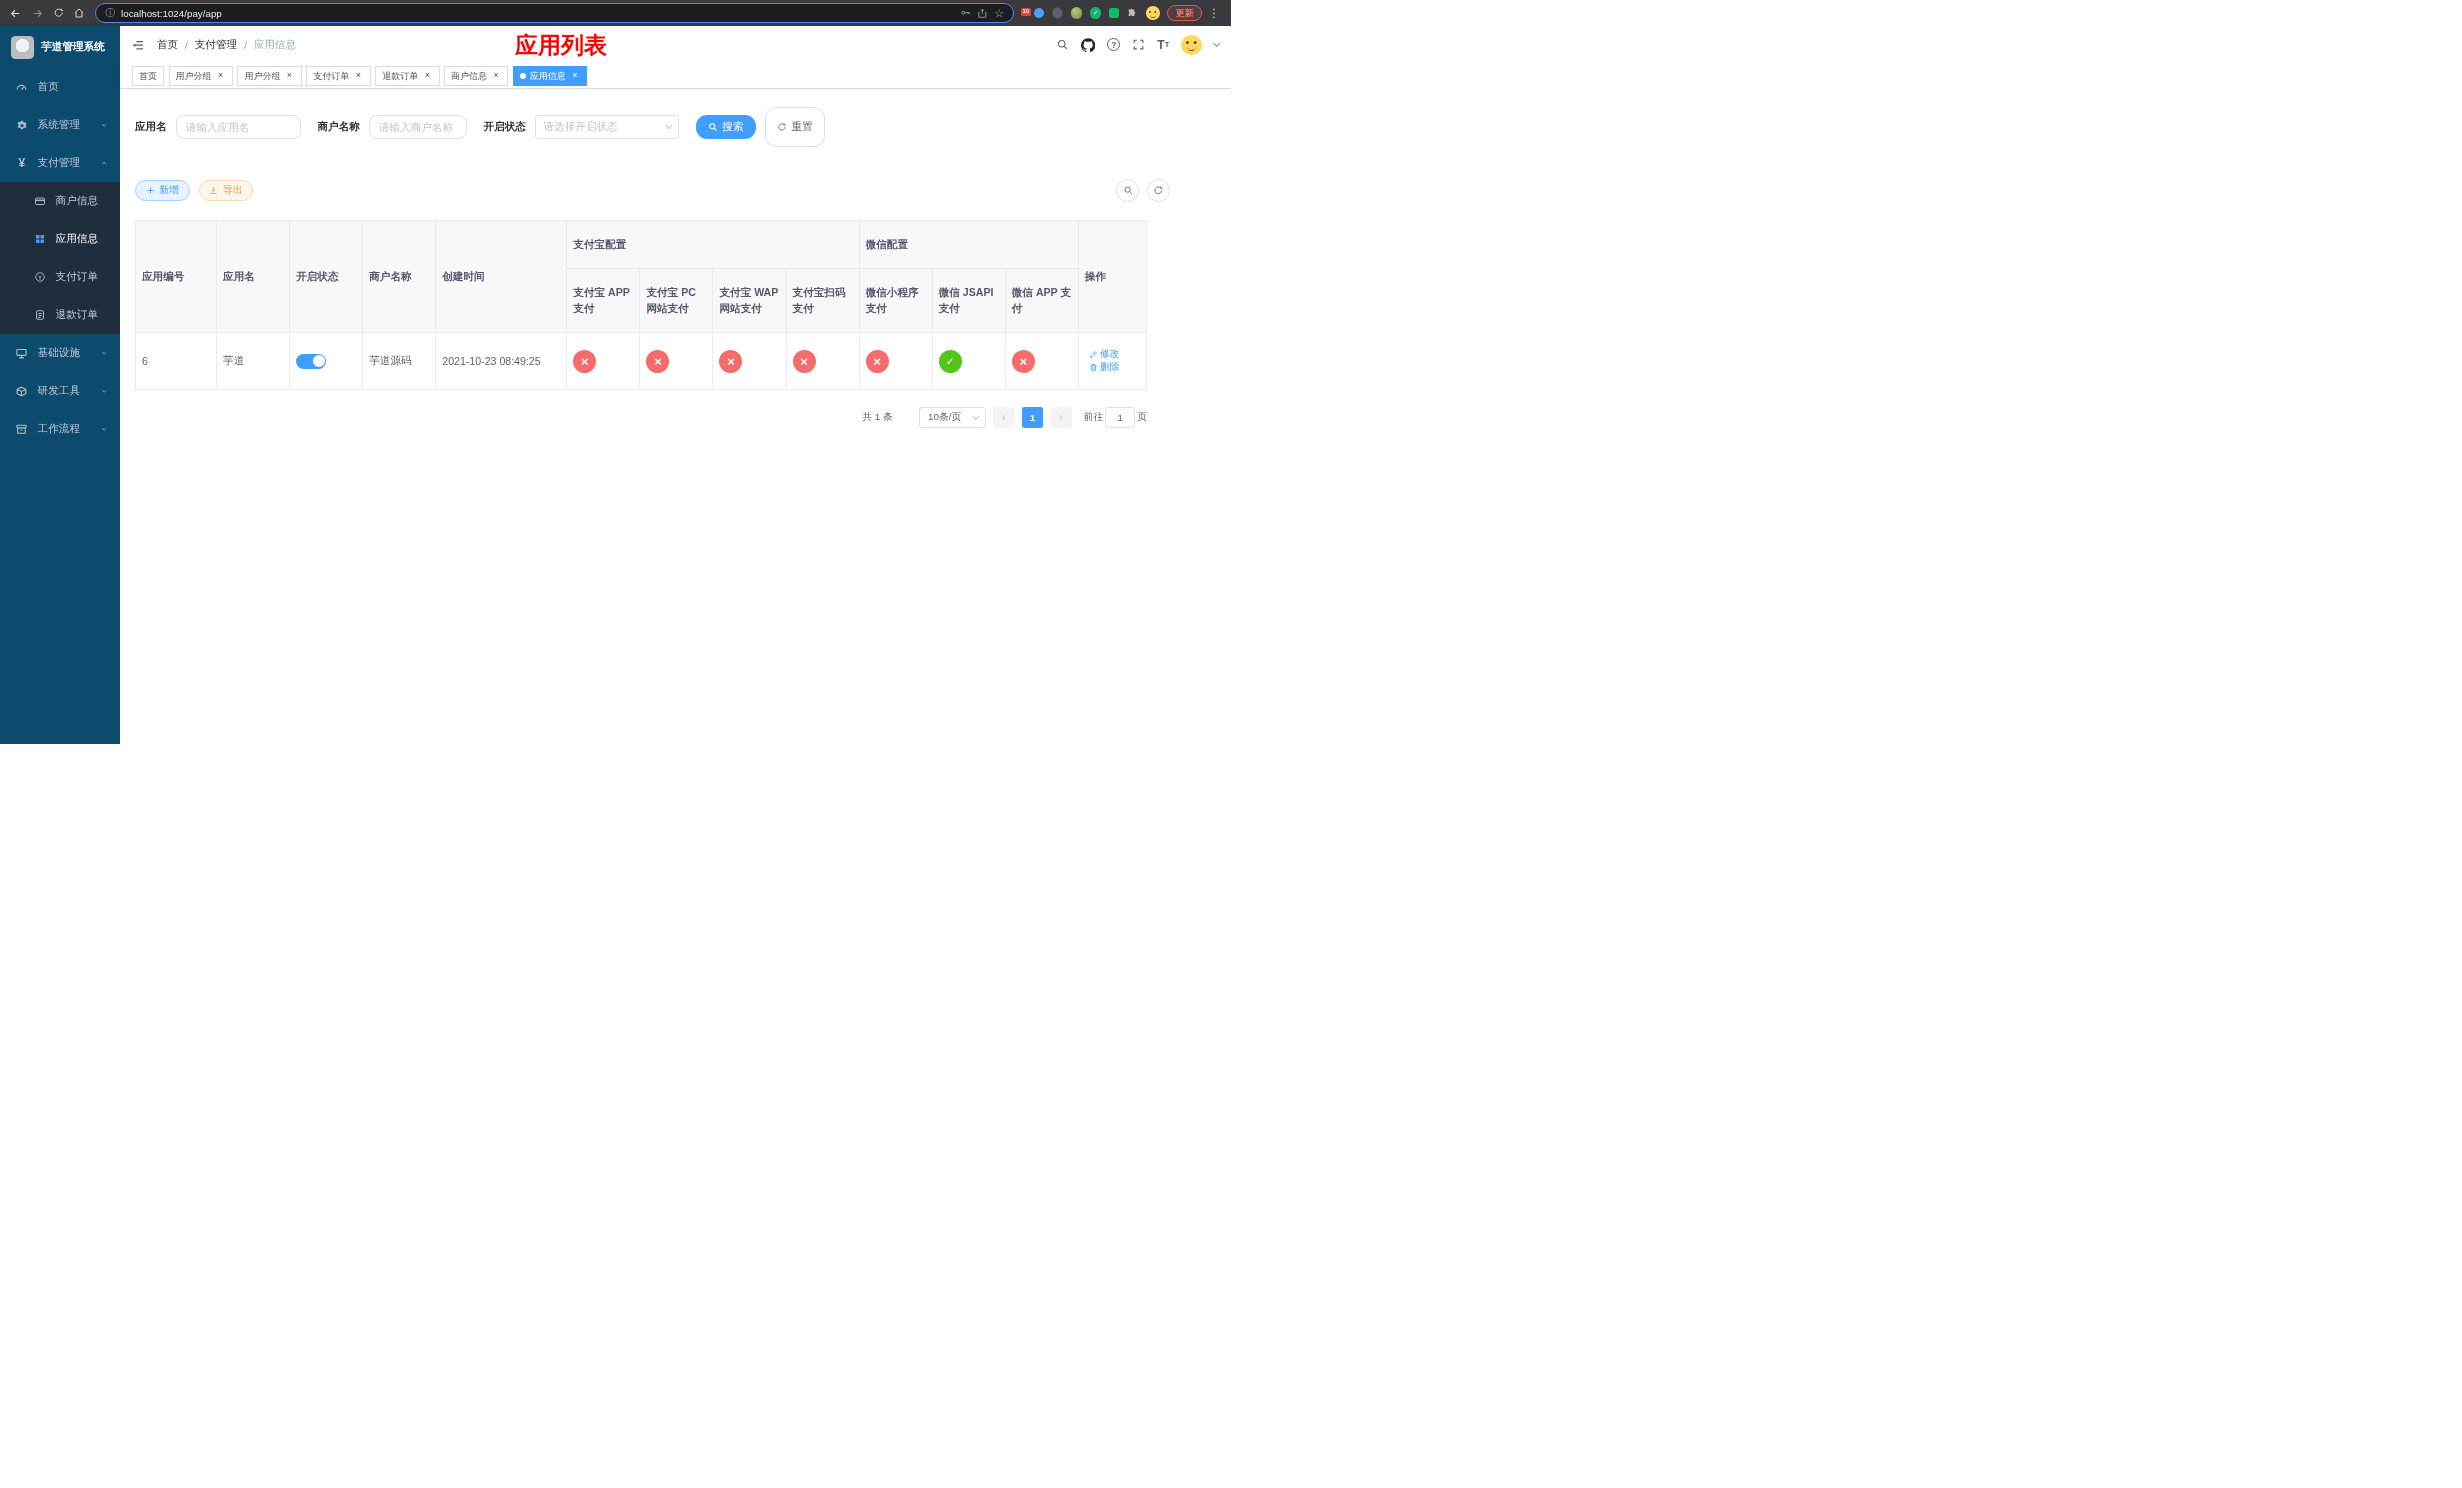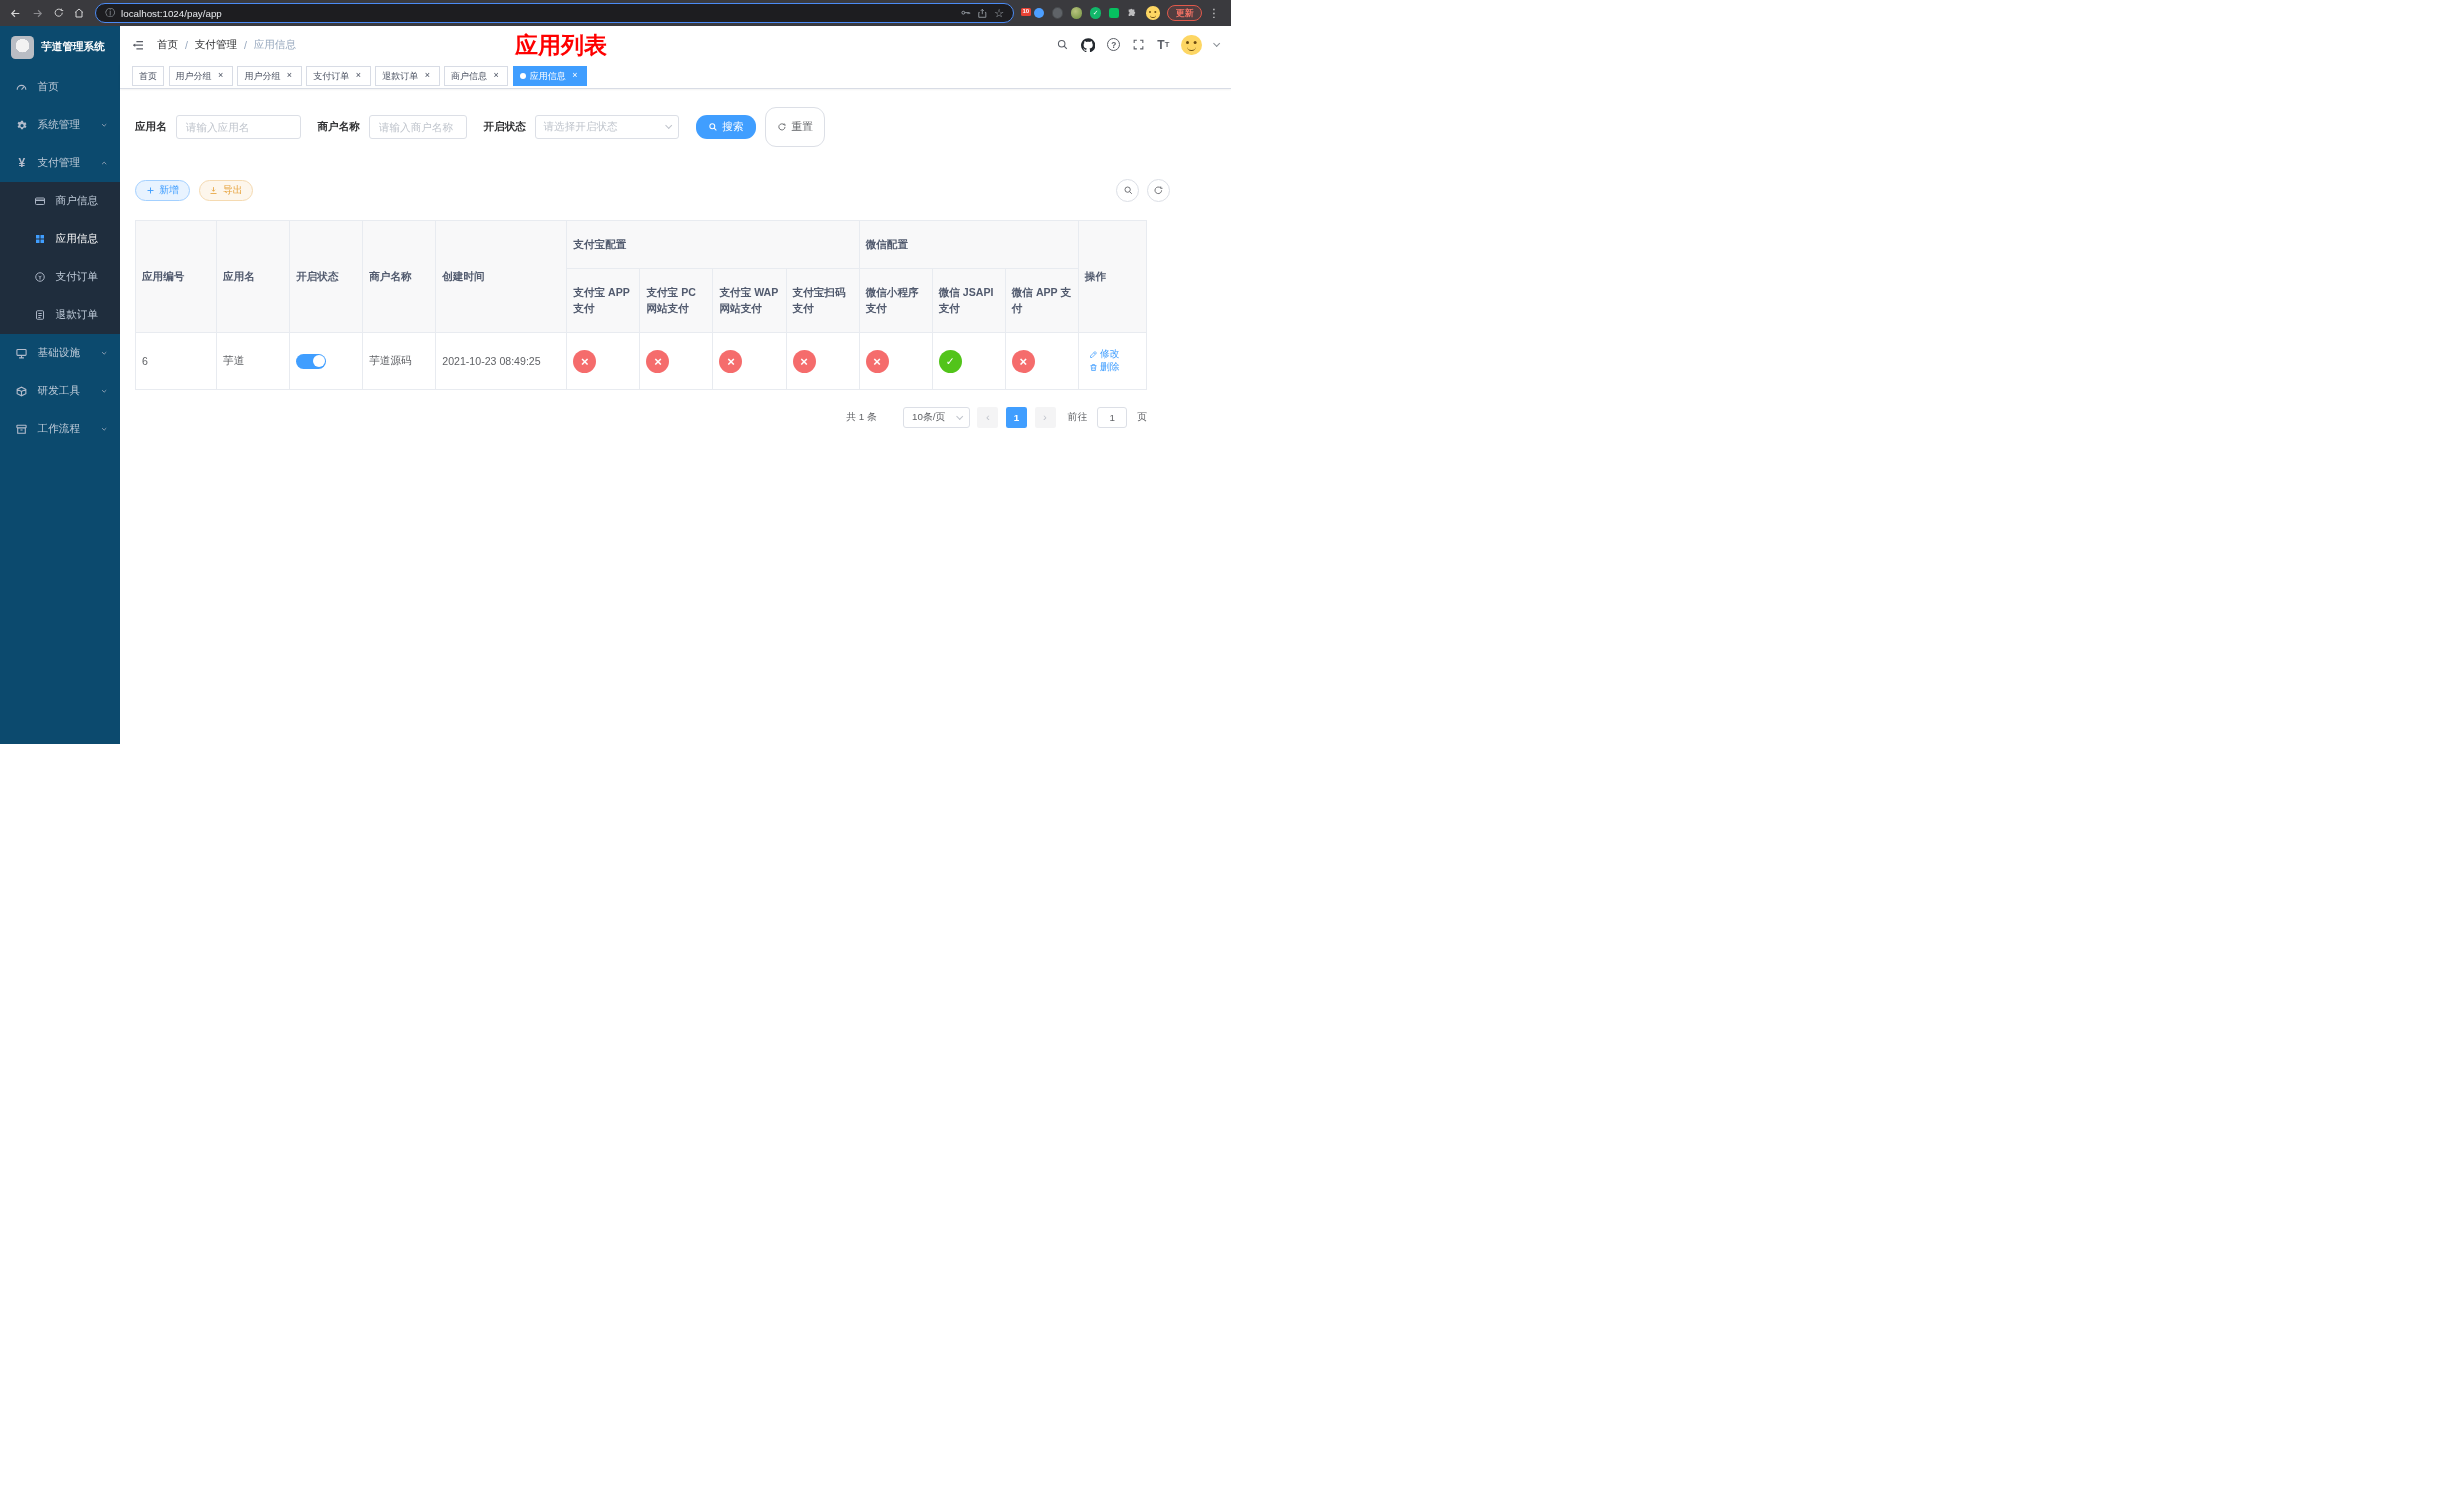--- a/index.html
+++ b/index.html
@@ -74,21 +74,21 @@
   .tag .dot{width:6px;height:6px;border-radius:50%;background:#fff;display:none}
   .tag.active{background:#409eff;border-color:#409eff;color:#fff}
   .tag.active .dot{display:inline-block}
   .tag .x{font-size:9px;width:10.6px;height:10.6px;line-height:9.8px;text-align:center;border-radius:50%}
 
   
   .content{padding:18px 61px 0 15px}
   .filters{display:flex;align-items:center}
   .f-group{display:flex;align-items:center;margin-right:16.7px}
   .f-label{font-weight:700;color:#303133;margin-right:9px;white-space:nowrap}
-  .f-input{height:24px;border:0.8px solid #dcdfe6;border-radius:3px;padding:0 9px;font-size:10.6px;color:#606266;outline:none;font-family:inherit}
+  .f-input{height:24px;border:0.8px solid #dcdfe6;border-radius:8px;padding:0 9px;font-size:10.6px;color:#606266;outline:none;font-family:inherit}
   .f-input::placeholder{color:#bfc4cc}
   .w-app{width:125px}
   .w-mer{width:98px}
   .f-select{width:144px;height:24px;border:0.8px solid #dcdfe6;border-radius:3px;padding:0 7.6px;display:flex;align-items:center;justify-content:space-between;color:#bfc4cc;cursor:pointer}
   .sel-caret{width:5.3px;height:5.3px;border-right:1.1px solid #c0c4cc;border-bottom:1.1px solid #c0c4cc;transform:rotate(45deg) translateY(-1.5px)}
   .btn{display:inline-flex;align-items:center;justify-content:center;gap:4.5px;border-radius:11px;cursor:pointer;font-family:inherit;border:0.8px solid transparent}
   .btn-search{height:24px;padding:0 11.4px;background:#409eff;color:#fff;font-size:10.6px;margin-right:9px}
   .btn-reset{height:40px;padding:0 11.4px;background:#fff;color:#606266;font-size:10.6px;border-color:#dcdfe6}
 
   .toolbar{margin-top:32px;display:flex;align-items:center}
@@ -116,21 +116,21 @@
   .st.ok::after{content:"✓";font-size:10.6px}
 
   .op-link{color:#409eff;font-size:9.8px;display:inline-flex;align-items:center;gap:2.3px;margin:0 3.8px;cursor:pointer;white-space:nowrap}
 
   
   .pager{width:1012px;display:flex;justify-content:flex-end;align-items:center;gap:7.6px;margin-top:16.7px;color:#606266;font-size:9.8px}
   .p-total{margin-right:19px}
   .psize{height:21px;border:0.8px solid #dcdfe6;border-radius:3px;display:flex;align-items:center;padding:0 7.6px;gap:10.6px;color:#606266;cursor:pointer;background:#fff}
   .pbtn{width:21px;height:21px;background:#f4f4f5;border-radius:2.3px;display:flex;align-items:center;justify-content:center;color:#c0c4cc;font-size:11.4px;cursor:pointer;border:none}
   .pbtn.page{background:#409eff;color:#fff;font-weight:700;font-size:9.8px}
-  .goto{display:flex;align-items:center;gap:10px;margin-left:4.5px}
+  .goto{display:flex;align-items:center;gap:2px;margin-left:4.5px}
   .goto input{width:30px;height:21px;border:0.8px solid #dcdfe6;border-radius:3px;text-align:center;font-size:9.8px;color:#606266;outline:none;font-family:inherit}
 </style>
 </head>
 <body>
 
 <div class="browser">
   <span class="nav-btn">
     <svg width="13" height="13" viewBox="0 0 24 24">
         <path d="M19 12H5M11 6l-6 6 6 6" fill="none" stroke="currentColor" stroke-width="2"></path>
       </svg>

